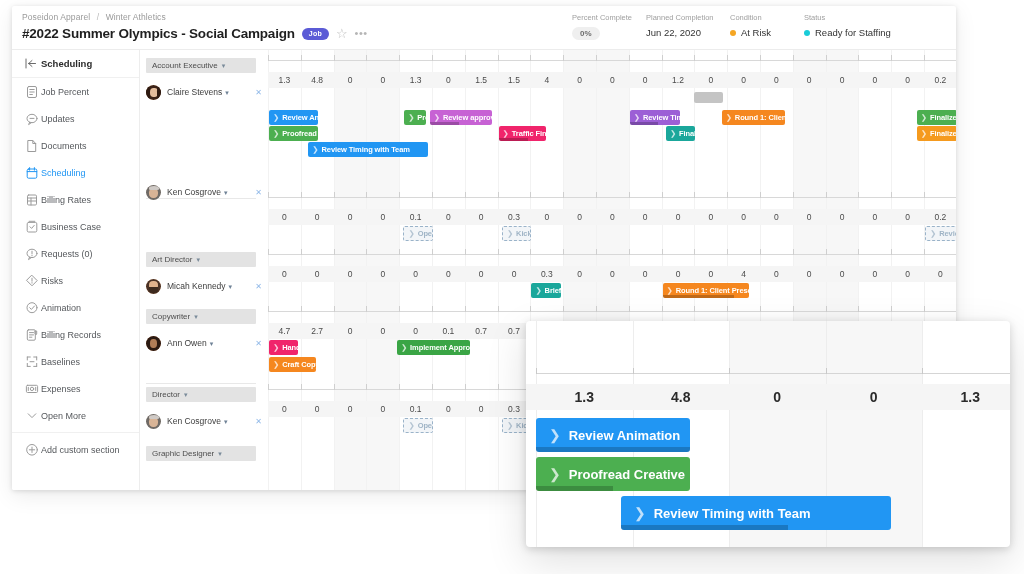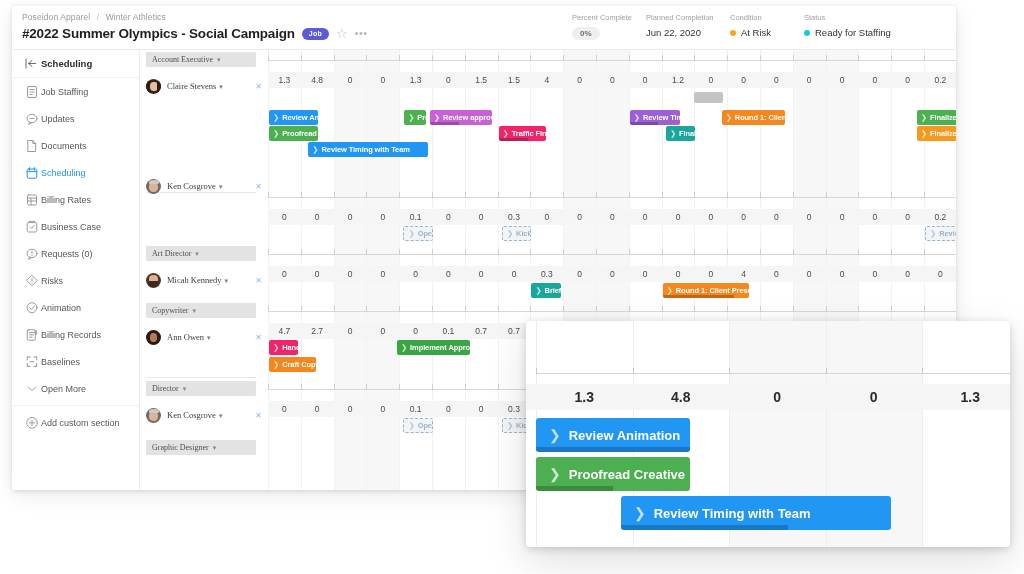--- a/index.html
+++ b/index.html
@@ -75,21 +75,21 @@
   .side-ico { width: 16px; flex: none; display: flex; align-items: center; color: #9b9b9b; }
   .side-item.active .side-ico { color: #2196f3; }
   .side-ico svg { display: block; }
   .side-sep { height: 1px; background: #f0f0f0; margin: 3px 0 3px 0; }
 
   
   .sched { flex: 1; background: #fff; position: relative; overflow: hidden; }
   .sched-inner { position: relative; width: 816px; height: 440px; }
 
   
-  .res-col { position: absolute; left: 0; top: 0; width: 128px; height: 440px; background: #fff; z-index: 3; font-family: Liberation Serif, serif; }
+  .res-col { position: absolute; left: 0; top: 6px; width: 128px; height: 440px; background: #fff; z-index: 3; }
   .role-chip {
     position: absolute; left: 6px; width: 110px; height: 15px; background: #e3e3e3;
     border-radius: 1px; font-size: 8px; color: #4d4d4d; display: flex; align-items: center;
     padding-left: 6px; white-space: nowrap;
   }
   .role-chip .cv { margin-left: 4px; color: #7a8b9a; font-size: 7px; }
   .person { position: absolute; left: 6px; width: 122px; height: 20px; display: flex; align-items: center; }
   .avatar { width: 15px; height: 15px; border-radius: 50%; flex: none; margin-right: 6px; overflow: hidden; position: relative; }
   .avatar i { position: absolute; display: block; }
   .p-name { font-size: 8.5px; color: #3c3c3c; white-space: nowrap; }
@@ -204,21 +204,21 @@
           <span>Scheduling</span>
         </div>
         <div id="side-items">
             <div class="side-item">
               <span class="side-ico">
                 <svg width="14" height="14" viewBox="0 0 14 14" fill="none" stroke="currentColor" stroke-width="1" stroke-linecap="round" stroke-linejoin="round">
                   <rect x="2.5" y="1.5" width="9" height="11" rx="1.5"></rect>
                   <path d="M4.8 4.5h4.4M4.8 7h4.4M4.8 9.5h2.6"></path>
                 </svg>
               </span>
-              <span>Job Staffing</span>
+              <span>Job Percent</span>
             </div>
             <div class="side-item">
               <span class="side-ico">
                 <svg width="14" height="14" viewBox="0 0 14 14" fill="none" stroke="currentColor" stroke-width="1" stroke-linecap="round" stroke-linejoin="round">
                   <ellipse cx="7" cy="6.5" rx="5" ry="4.2"></ellipse>
                   <path d="M4.6 10.2L3.6 12.6l2.7-1.9"></path>
                   <path d="M5 6.4h4"></path>
                 </svg>
               </span>
               <span>Updates</span>
@@ -299,20 +299,30 @@
               <span>Billing Records</span>
             </div>
             <div class="side-item">
               <span class="side-ico">
                 <svg width="14" height="14" viewBox="0 0 14 14" fill="none" stroke="currentColor" stroke-width="1" stroke-linecap="round" stroke-linejoin="round">
                   <path d="M2.3 2v3M2.3 2h3M11.7 2h-3M11.7 2v3M2.3 11.4v-3M2.3 11.4h3M11.7 11.4h-3M11.7 11.4v-3"></path>
                   <path d="M5 6.7h4"></path>
                 </svg>
               </span>
               <span>Baselines</span>
+            </div>
+            <div class="side-item">
+              <span class="side-ico">
+                <svg width="14" height="14" viewBox="0 0 14 14" fill="none" stroke="currentColor" stroke-width="1" stroke-linecap="round" stroke-linejoin="round">
+                  <rect x="1.4" y="3.3" width="11.2" height="7.2" rx="1.2"></rect>
+                  <circle cx="7" cy="6.9" r="1.7"></circle>
+                  <path d="M3.3 5.3v3.2M10.7 5.3v3.2"></path>
+                </svg>
+              </span>
+              <span>Expenses</span>
             </div>
             <div class="side-item">
               <span class="side-ico">
                 <svg width="14" height="14" viewBox="0 0 14 14" fill="none" stroke="currentColor" stroke-width="1" stroke-linecap="round" stroke-linejoin="round">
                   <path d="M3.2 4.8L7 8.6l3.8-3.8"></path>
                 </svg>
               </span>
               <span>Open More</span>
             </div>
             <div class="side-sep"></div>

